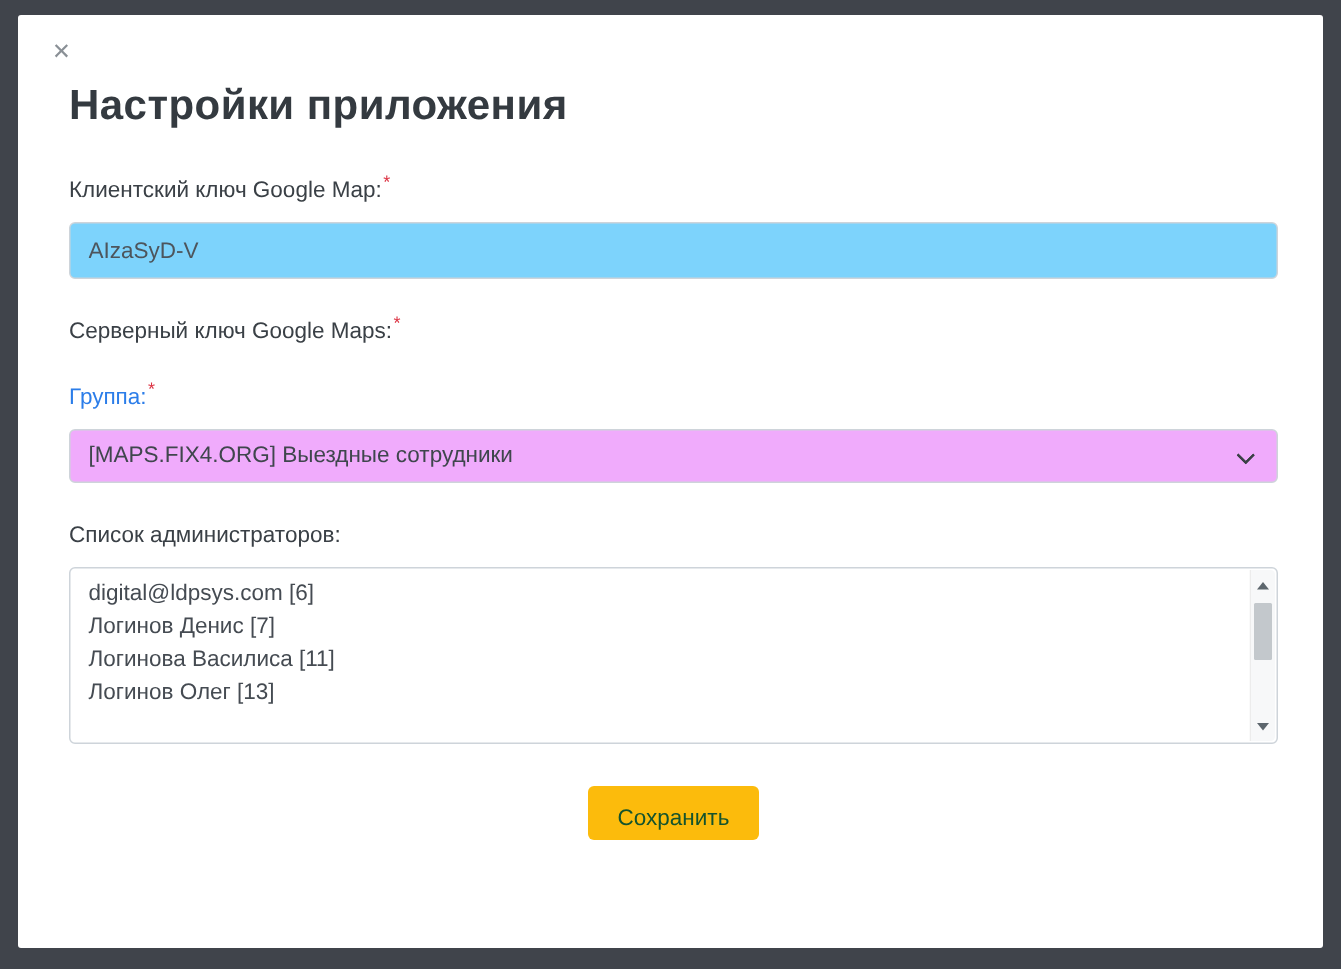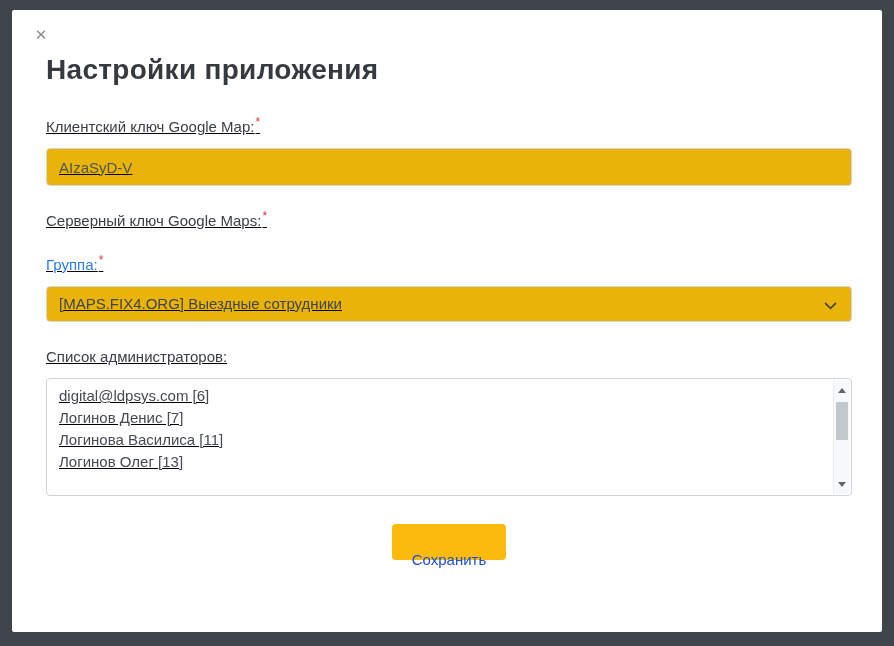--- a/index.html
+++ b/index.html
@@ -32,21 +32,21 @@
     user-select: none;
   }
   h1.dialog-title {
     margin-top: 42px;
     font-size: 28px;
     line-height: 36px;
     font-weight: 600;
     color: #343a40;
     letter-spacing: 0.3px;
   }
-  .form-group { margin-top: 26px; text-decoration: underline; }
+  .form-group { margin-top: 26px; }
   .form-group.first { margin-top: 30px; }
   .field-label {
     display: block;
     font-size: 15px;
     line-height: 18px;
     color: #3a4046;
     margin-bottom: 12px;
   }
   .field-label .req {
     color: #dc3545;
@@ -59,39 +59,39 @@
   .text-input {
     display: block;
     width: 100%;
     height: 38px;
     border: 1px solid #ced4da;
     border-radius: 4px;
     padding: 0 12px;
     font-size: 15px;
     color: #4d555c;
     font-family: "Liberation Sans", "DejaVu Sans", sans-serif;
-    background: #eab308;
+    background: #7dd3fc;
     outline: none;
   }
   .text-input.focused {
     height: 40px;
     border: 2px solid #86bdf9;
     box-shadow: 0 0 0 1px rgba(134,189,249,0.35);
   }
   .select-control {
     position: relative;
     width: 100%;
     height: 36px;
     border: 1px solid #ced4da;
     border-radius: 4px;
     padding: 0 36px 0 12px;
     font-size: 15px;
     color: #3f464d;
     line-height: 34px;
-    background: #eab308;
+    background: #f0abfc;
     cursor: pointer;
     white-space: nowrap;
     overflow: hidden;
   }
   .select-chevron {
     position: absolute;
     right: 16px; top: 12px;
     width: 9px; height: 9px;
     border-right: 2.5px solid #3a4046;
     border-bottom: 2.5px solid #3a4046;
@@ -155,23 +155,23 @@
     border-radius: 1px;
     cursor: pointer;
   }
   .footer {
     margin-top: 28px;
     text-align: center;
   }
   .save-btn {
     display: inline-block;
     height: 36px;
-    padding: 18px 20px;
+    padding: 4px 20px;
     background: #fcbb0c;
-    color: #1d4ed8;
+    color: #14532d;
     font-size: 15px;
     line-height: 36px;
     border: none;
     border-radius: 4px;
     cursor: pointer;
     font-family: "Liberation Sans", "DejaVu Sans", sans-serif;
   }
 </style>
 </head>
 <body>

